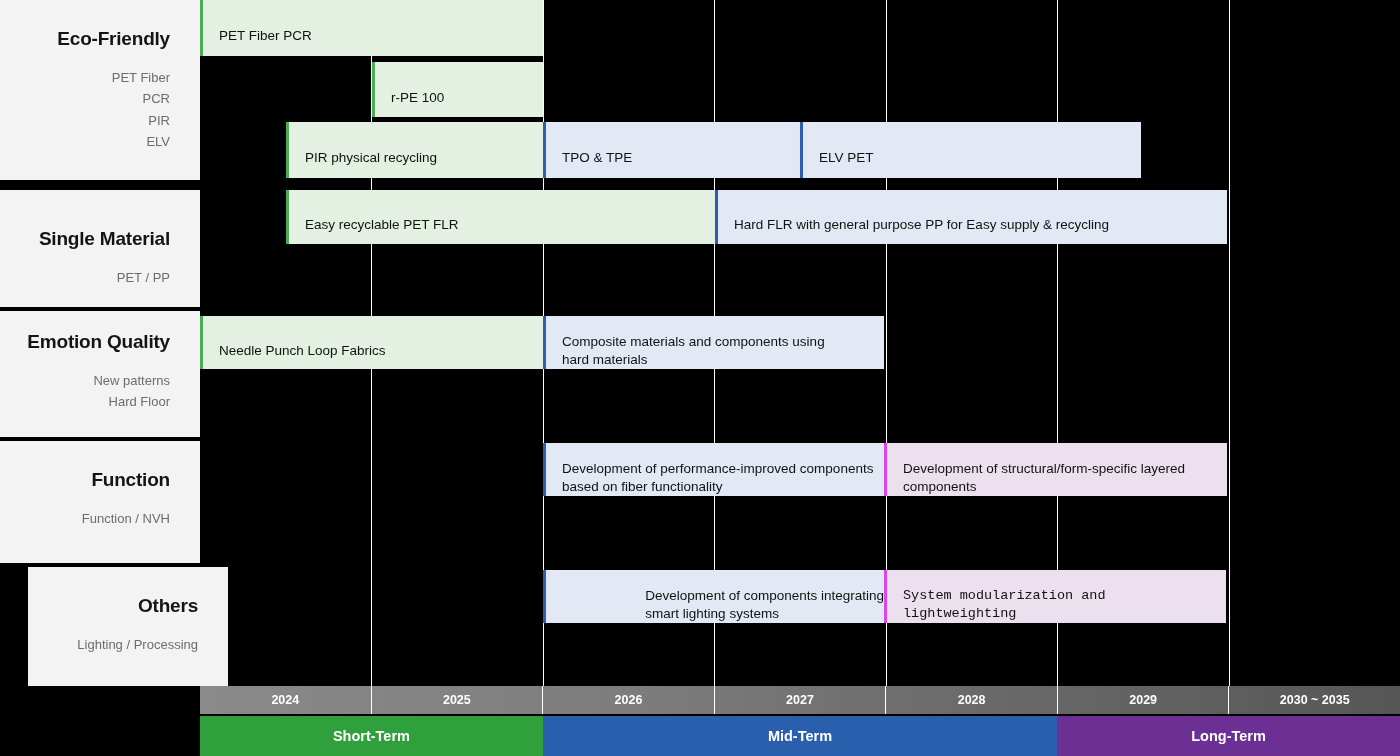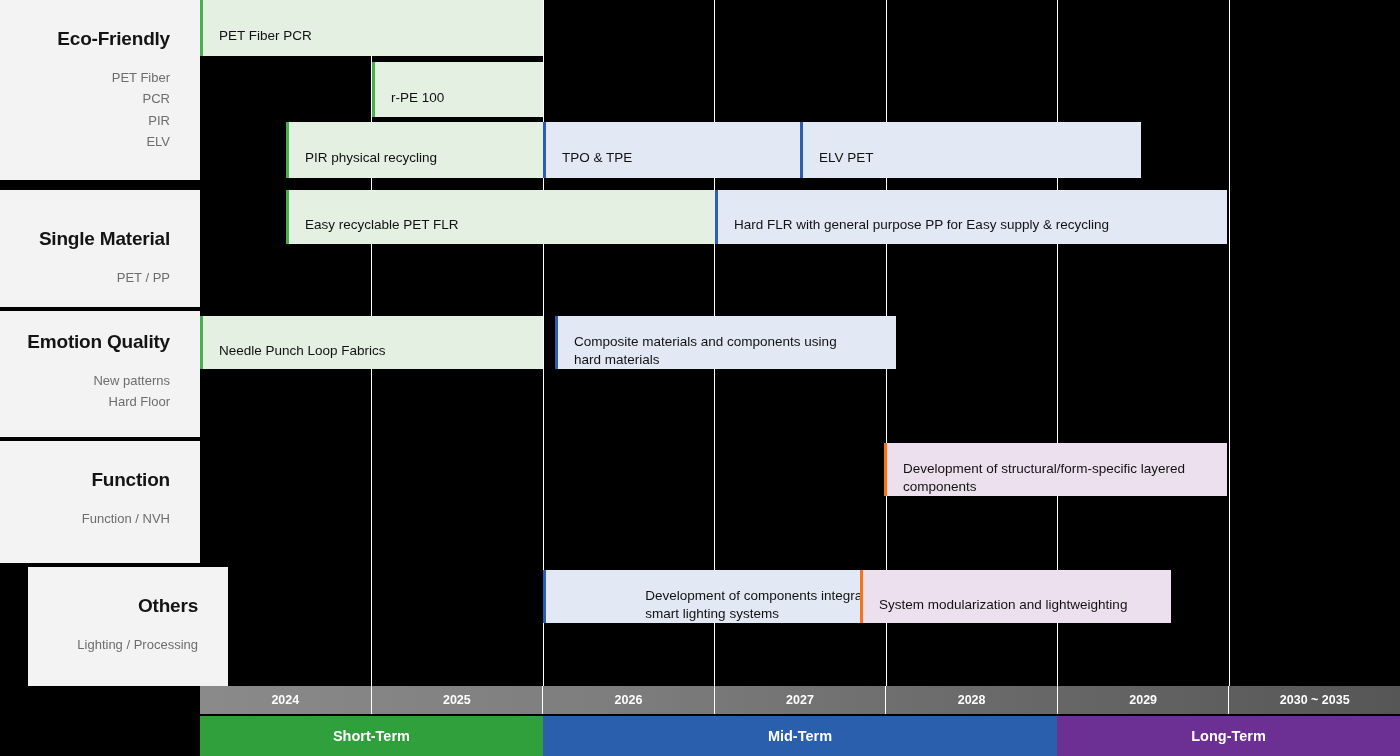--- a/index.html
+++ b/index.html
@@ -82,21 +82,21 @@
     display: flex;
     align-items: center;
     padding: 16px 0 0 16px;
     font-size: 13.5px;
     color: #121212;
     line-height: 1.3;
     overflow: hidden;
   }
   .bar.green  { background: #e3f0e2; border-left: 3px solid #4aad54; }
   .bar.blue   { background: #e2e8f4; border-left: 3px solid #2c5fb0; }
-  .bar.purple { background: #ece0ee; border-left: 3px solid #f97316; }
+  .bar.purple { background: #ece0ee; border-left: 3px solid #d946ef; }
   .bar-label { white-space: pre-line; }
 
   
   .years-row {
     position: absolute;
     left: 200px;
     top: 686px;
     width: 1200px;
     height: 28px;
     background: linear-gradient(to right, #8a8a8a 0%, #7d7d7d 35%, #6a6a6a 65%, #565656 100%);
@@ -220,33 +220,37 @@
       </div>
       <div class="bar blue" style="left: 515px; top: 190px; width: 512px; height: 54px;">
         <span class="bar-label">Hard FLR with general purpose PP for Easy supply &amp; recycling</span>
       </div>
       <div class="bar green" style="left: 86px; top: 190px; width: 429px; height: 54px;">
         <span class="bar-label">Easy recyclable PET FLR</span>
       </div>
       <div class="bar green" style="left: 0px; top: 316px; width: 343px; height: 53px;">
         <span class="bar-label">Needle Punch Loop Fabrics</span>
       </div>
-      <div class="bar blue" style="left: 343px; top: 316px; width: 341px; height: 53px; margin-left: 12px;">
+      <div class="bar blue" style="left: 343px; top: 316px; width: 341px; height: 53px;">
         <span class="bar-label">Composite materials and components using
 hard materials</span>
+      </div>
+      <div class="bar blue" style="left: 343px; top: 443px; width: 341px; height: 53px;">
+        <span class="bar-label">Development of performance-improved components
+based on fiber functionality</span>
       </div>
       <div class="bar purple" style="left: 684px; top: 443px; width: 343px; height: 53px;">
         <span class="bar-label">Development of structural/form-specific layered
 components</span>
       </div>
       <div class="bar blue" style="left: 343px; top: 570px; width: 341px; height: 53px; justify-content: flex-end;">
         <span class="bar-label">Development of components integrating
 smart lighting systems</span>
       </div>
-      <div class="bar purple" style="left: 660px; top: 570px; width: 311px; height: 53px;">
+      <div class="bar purple" style="left: 684px; top: 570px; width: 342px; height: 53px; font-family: Liberation Mono, monospace;">
         <span class="bar-label">System modularization and lightweighting</span>
       </div>
     </div>
 
   <div class="years-row" id="years-row">
       <div class="year-cell">2024</div>
       <div class="year-cell">2025</div>
       <div class="year-cell">2026</div>
       <div class="year-cell">2027</div>
       <div class="year-cell">2028</div>

